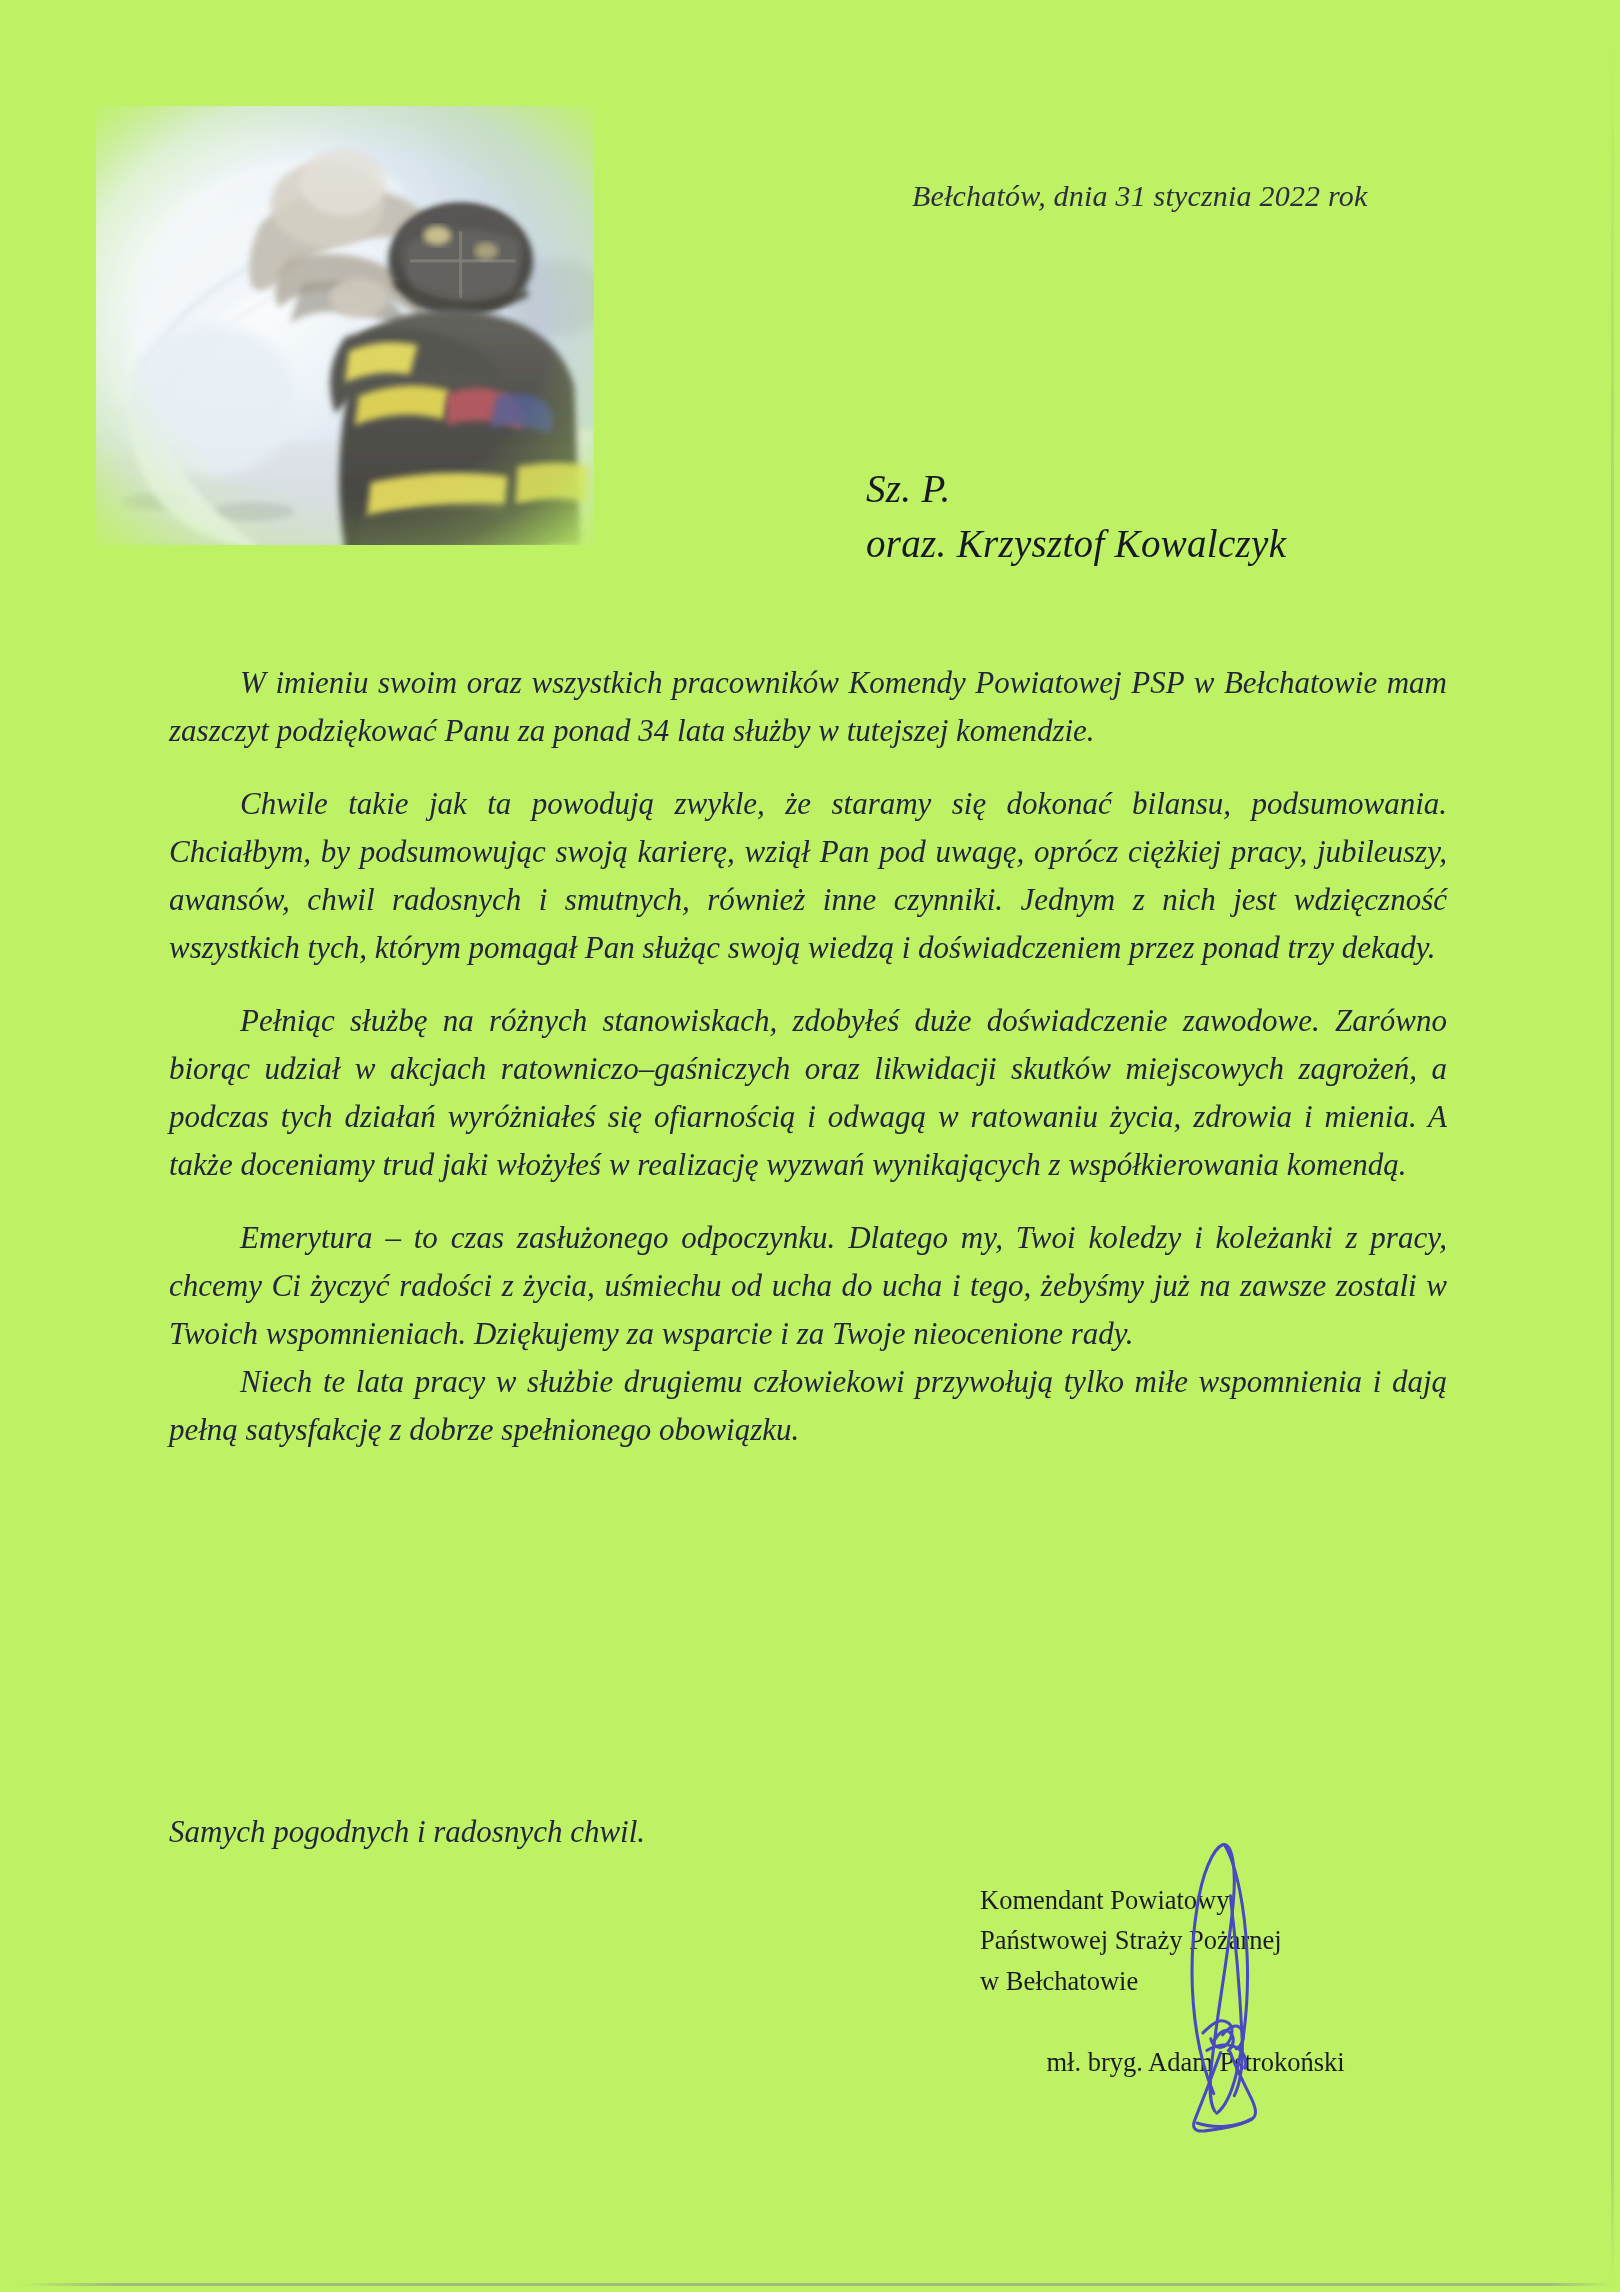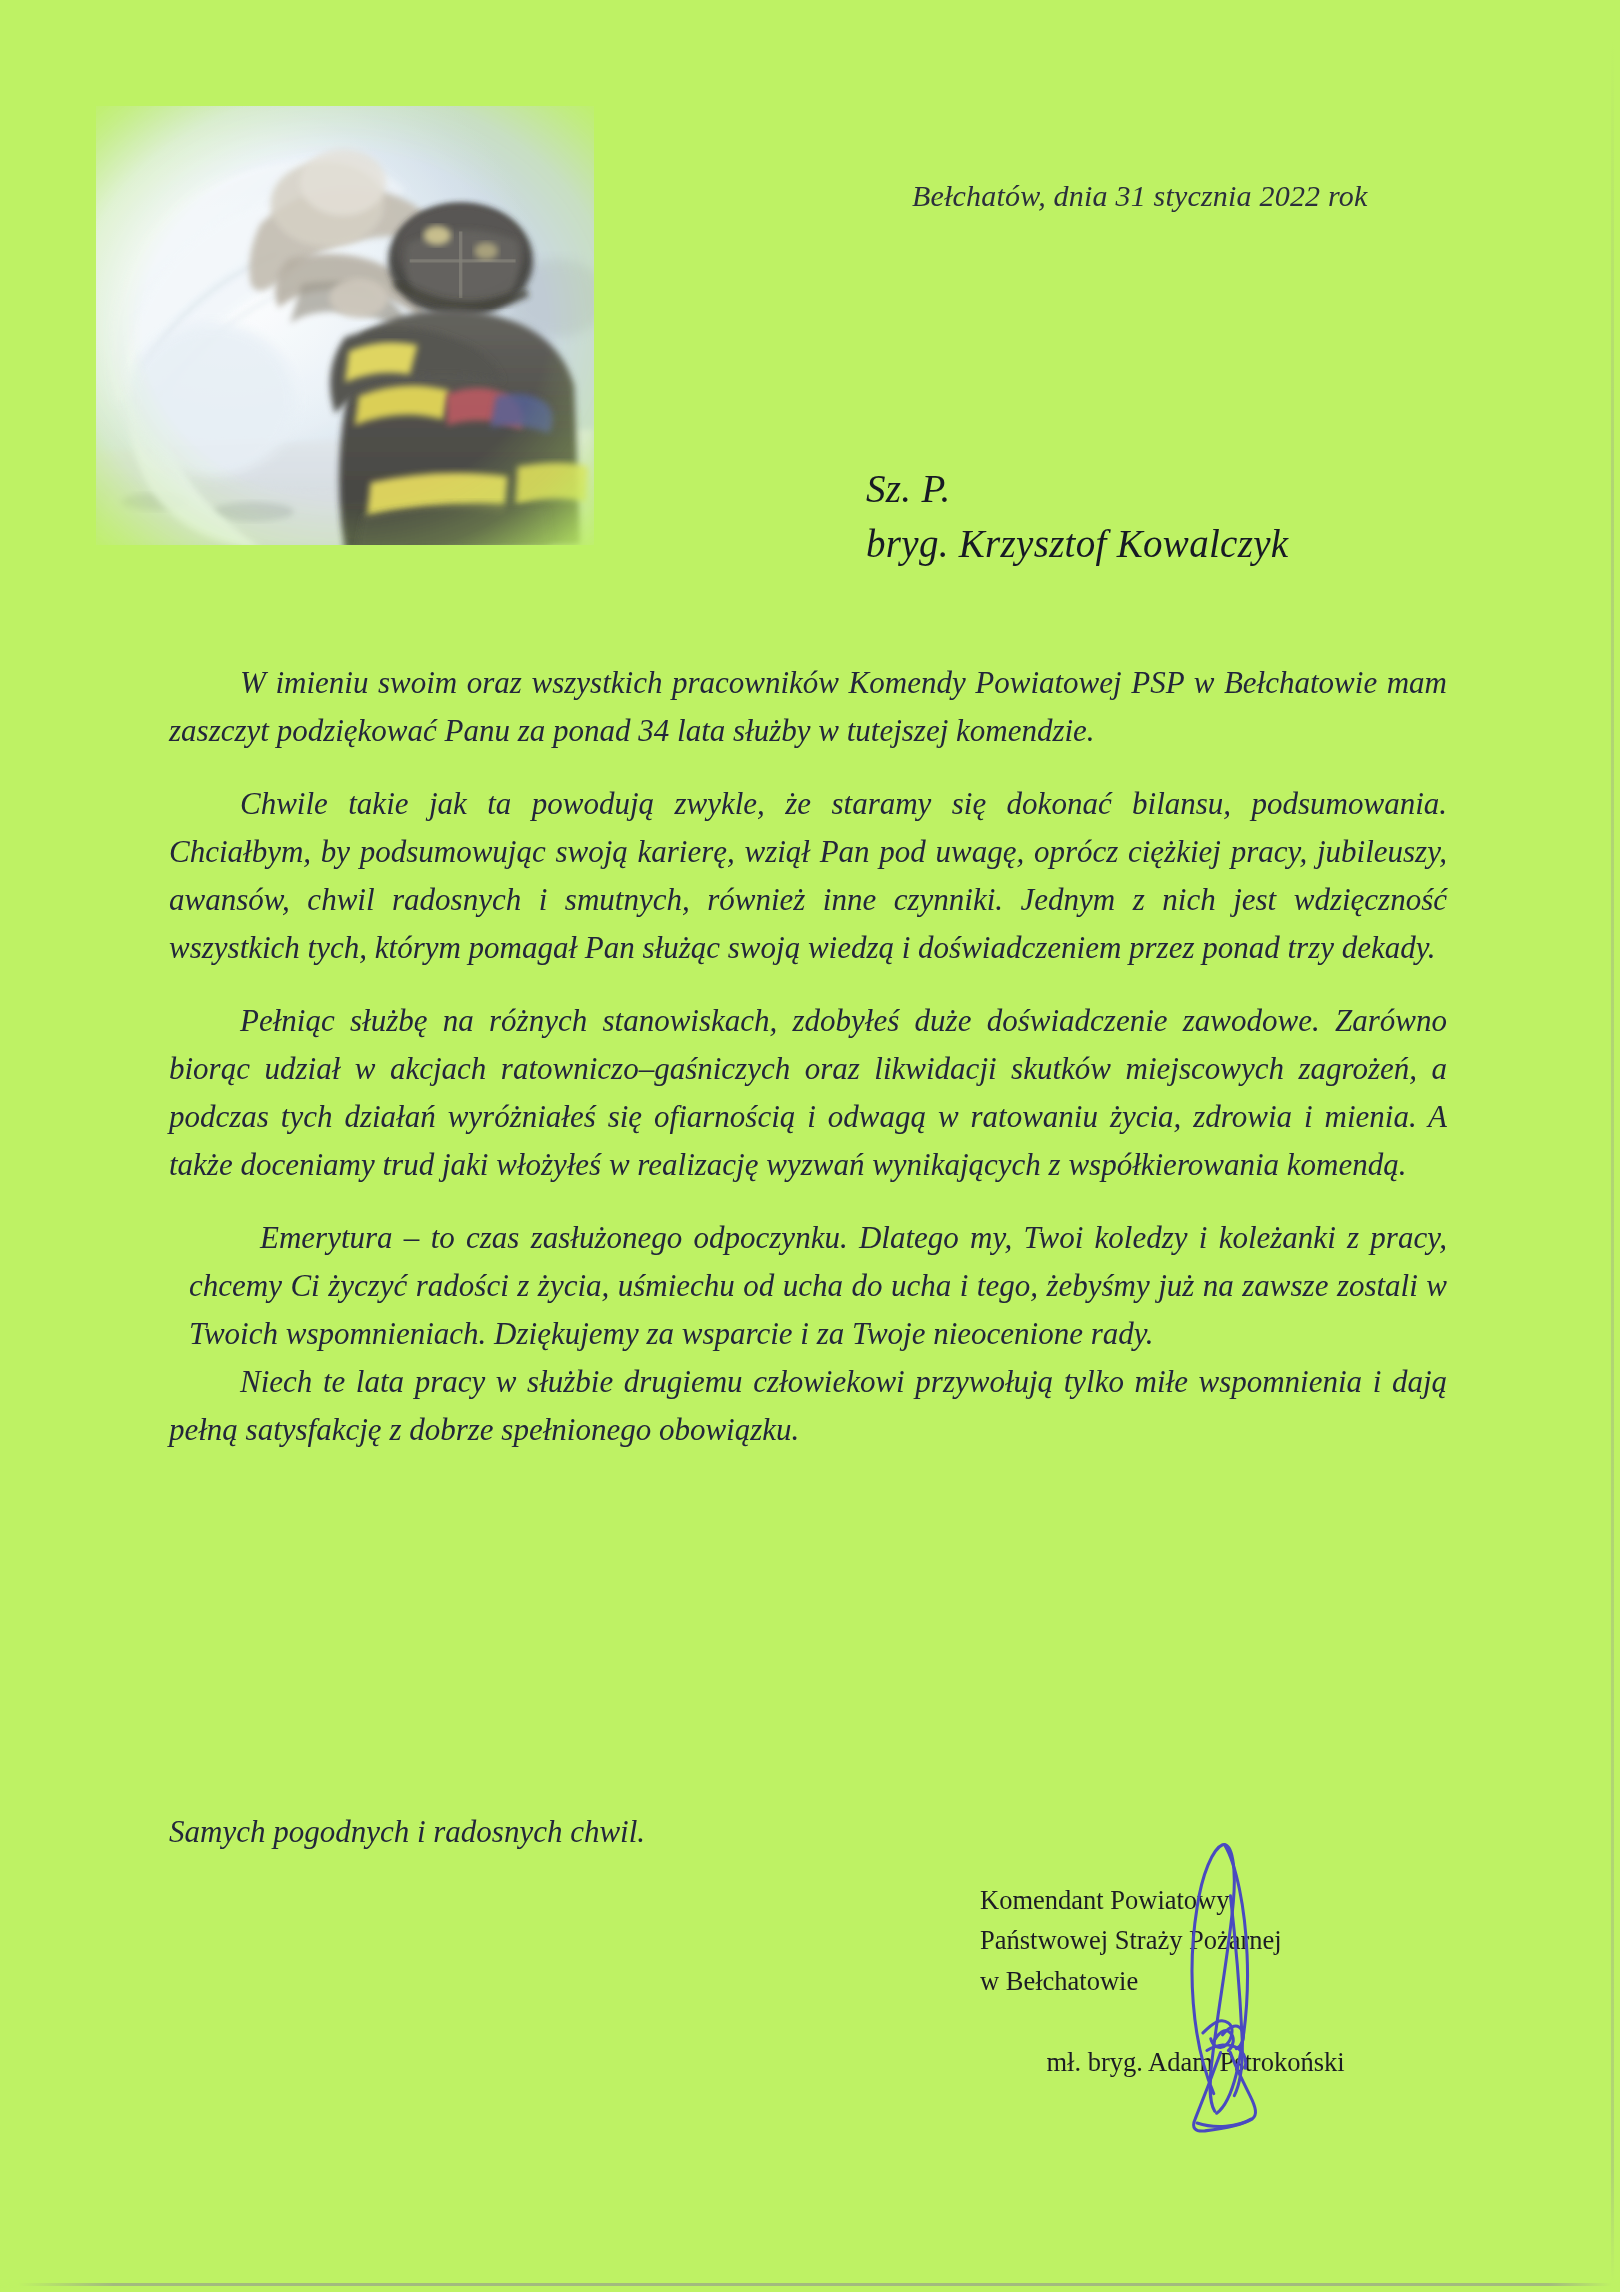--- a/index.html
+++ b/index.html
@@ -92,21 +92,21 @@
     font-style: italic;
     font-size: 31px;
     line-height: 1.545;
     color: #23263a;
     text-align: justify;
   }
   .body-text p {
     margin: 0 0 25.5px 0;
     text-indent: 71px;
   }
-  .body-text p.tight   { margin-bottom: 0; margin-left: 20px; }
+  .body-text p.tight   { margin-bottom: 0; }
   .body-text p:last-child { margin-bottom: 3px; }
 
   .closing {
     position: absolute;
     left: 178px;
     width: 980px;
     font-style: italic;
     font-size: 31px;
     color: #23263a;
   }
@@ -236,21 +236,21 @@
 
         <rect x="0" y="0" width="508" height="448" fill="#ffffff" opacity="0.14"></rect>
       </svg>
     </div>
   </div>
 
   <div class="date-line">Bełchatów, dnia 31 stycznia 2022 rok</div>
 
   <div class="addressee">
     <div>Sz. P.</div>
-    <div>bryg. Krzysztof Kowalczyk</div>
+    <div>oraz. Krzysztof Kowalczyk</div>
   </div>
 
   <div class="body-text">
     <p>W imieniu swoim oraz wszystkich pracowników Komendy Powiatowej PSP w Bełchatowie mam zaszczyt podziękować Panu za ponad 34 lata służby w tutejszej komendzie.</p>
     <p>Chwile takie jak ta powodują zwykle, że staramy się dokonać bilansu, podsumowania. Chciałbym, by podsumowując swoją karierę, wziął Pan pod uwagę, oprócz ciężkiej pracy, jubileuszy, awansów, chwil radosnych i smutnych, również inne czynniki. Jednym z nich jest wdzięczność wszystkich tych, którym pomagał Pan służąc swoją  wiedzą i doświadczeniem przez ponad trzy dekady.</p>
     <p>Pełniąc służbę na różnych stanowiskach, zdobyłeś duże doświadczenie zawodowe. Zarówno biorąc udział w akcjach ratowniczo–gaśniczych oraz likwidacji skutków miejscowych zagrożeń, a podczas tych działań wyróżniałeś się ofiarnością i odwagą w ratowaniu życia, zdrowia i mienia. A także doceniamy trud jaki włożyłeś w realizację wyzwań wynikających z współkierowania komendą.</p>
     <p class="tight">Emerytura – to czas zasłużonego odpoczynku. Dlatego my, Twoi koledzy i koleżanki z pracy, chcemy Ci życzyć radości z życia, uśmiechu od ucha do ucha i tego, żebyśmy już na zawsze zostali w Twoich wspomnieniach. Dziękujemy za wsparcie i za Twoje nieocenione rady.</p>
     <p>Niech te lata pracy w służbie drugiemu człowiekowi przywołują tylko miłe wspomnienia i dają pełną satysfakcję z dobrze spełnionego obowiązku.</p>
   </div>
 

